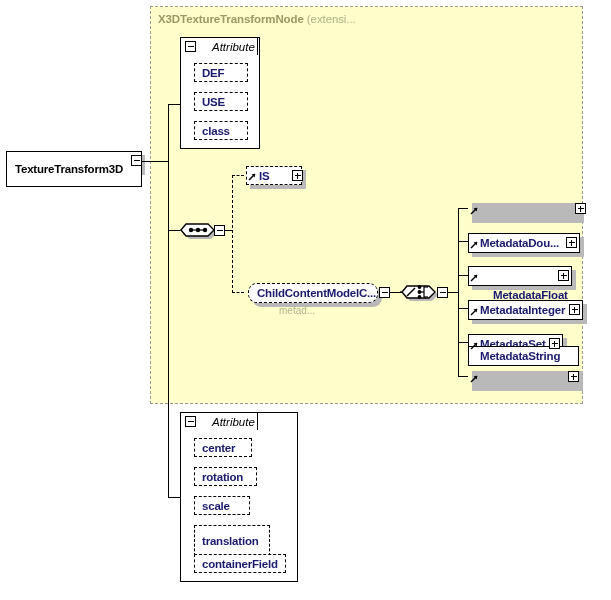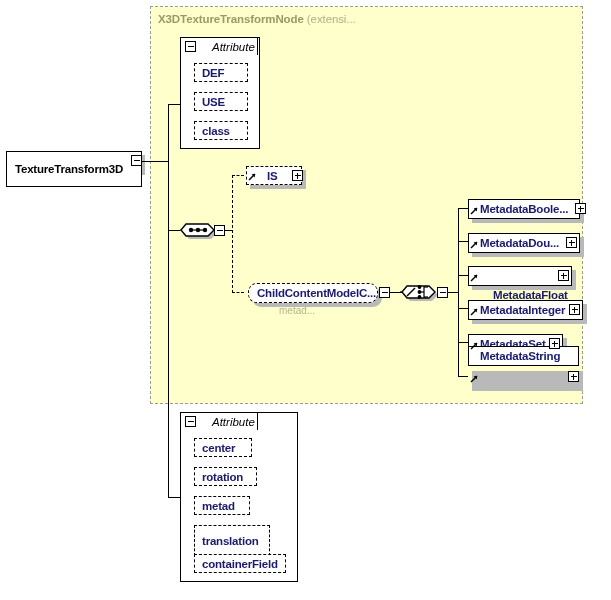--- a/index.html
+++ b/index.html
@@ -252,21 +252,21 @@
   </div>
   <div class="exp" style="left:214px; top:225px;"></div>
 
   <div class="ln h" style="left:225px; top:230px; width:7px;"></div>
   <div class="dln v" style="left:232px; top:175px; height:118px;"></div>
   <div class="dln h" style="left:232px; top:175px; width:12px;"></div>
   <div class="dln h" style="left:232px; top:292px; width:12px;"></div>
 
   <div class="shadow" style="left:250px; top:170px; width:56px; height:19px;"></div>
   <div class="node dashed" style="left:246px; top:166px; width:56px; height:19px;">
-    <span class="lbl" style="padding-left:20px;text-align:right;">IS</span>
+    <span class="lbl" style="padding-left:12px;text-align:right;">IS</span>
   </div>
   <svg class="refarrow" style="left:248px; top:172px;" width="9" height="9" viewBox="0 0 9 9">
     <path d="M1 8 L7 2" stroke="#000000" stroke-width="1.4" fill="none"></path>
     <path d="M7 2 L3.6 2.2 L6.8 5.4 Z" fill="#000000"></path>
   </svg>
   <div class="exp plus" style="left:292px; top:170px;"></div>
 
   <div class="shadow" style="left:252px; top:287px; width:130px; height:20px; border-radius:9px;"></div>
   <div class="node rounded" style="left:248px; top:283px; width:130px; height:20px;">
     <span class="lbl">ChildContentModelC...</span>
@@ -297,23 +297,20 @@
   <div class="ln v" style="left:458px; top:208px; height:168px;"></div>
 
   <div class="ln h" style="left:458px; top:208px; width:10px;"></div>
   <div class="ln h" style="left:458px; top:241px; width:10px;"></div>
   <div class="ln h" style="left:458px; top:275px; width:10px;"></div>
   <div class="ln h" style="left:458px; top:308px; width:10px;"></div>
   <div class="ln h" style="left:458px; top:342px; width:10px;"></div>
   <div class="ln h" style="left:458px; top:376px; width:10px;"></div>
 
   <div class="shadow" style="left:472px; top:203px; width:112px; height:20px;"></div>
-  <div class="node" style="left:468px; top:199px; width:112px; height:20px;">
-    <span class="lbl" style="padding-left:11px;">MetadataBoole...</span>
-  </div>
   <svg class="refarrow" style="left:470px; top:206px;" width="9" height="9" viewBox="0 0 9 9">
     <path d="M1 8 L7 2" stroke="#000000" stroke-width="1.4" fill="none"></path>
     <path d="M7 2 L3.6 2.2 L6.8 5.4 Z" fill="#000000"></path>
   </svg>
   <div class="exp plus" style="left:575px; top:203px;"></div>
 
   <div class="shadow" style="left:472px; top:237px; width:112px; height:20px;"></div>
   <div class="node" style="left:468px; top:233px; width:112px; height:20px;">
     <span class="lbl" style="padding-left:11px;">MetadataDou...</span>
   </div>
@@ -374,21 +371,21 @@
     <span class="ilbl">center</span>
   </div>
 
   <div class="shadow" style="left:197px; top:471px; width:63px; height:19px;"></div>
   <div class="attr-item" style="left:194px; top:467px; width:63px; height:19px;">
     <span class="ilbl">rotation</span>
   </div>
 
   <div class="shadow" style="left:197px; top:500px; width:56px; height:19px;"></div>
   <div class="attr-item" style="left:194px; top:496px; width:56px; height:19px;">
-    <span class="ilbl">metad</span>
+    <span class="ilbl">scale</span>
   </div>
 
   <div class="shadow" style="left:197px; top:529px; width:76px; height:19px;"></div>
   <div class="attr-item" style="left:194px; top:525px; width:76px; height:31px;">
     <span class="ilbl">translation</span>
   </div>
 
   <div class="shadow" style="left:197px; top:558px; width:92px; height:19px;"></div>
   <div class="attr-item" style="left:194px; top:554px; width:92px; height:19px;">
     <span class="ilbl">containerField</span>

